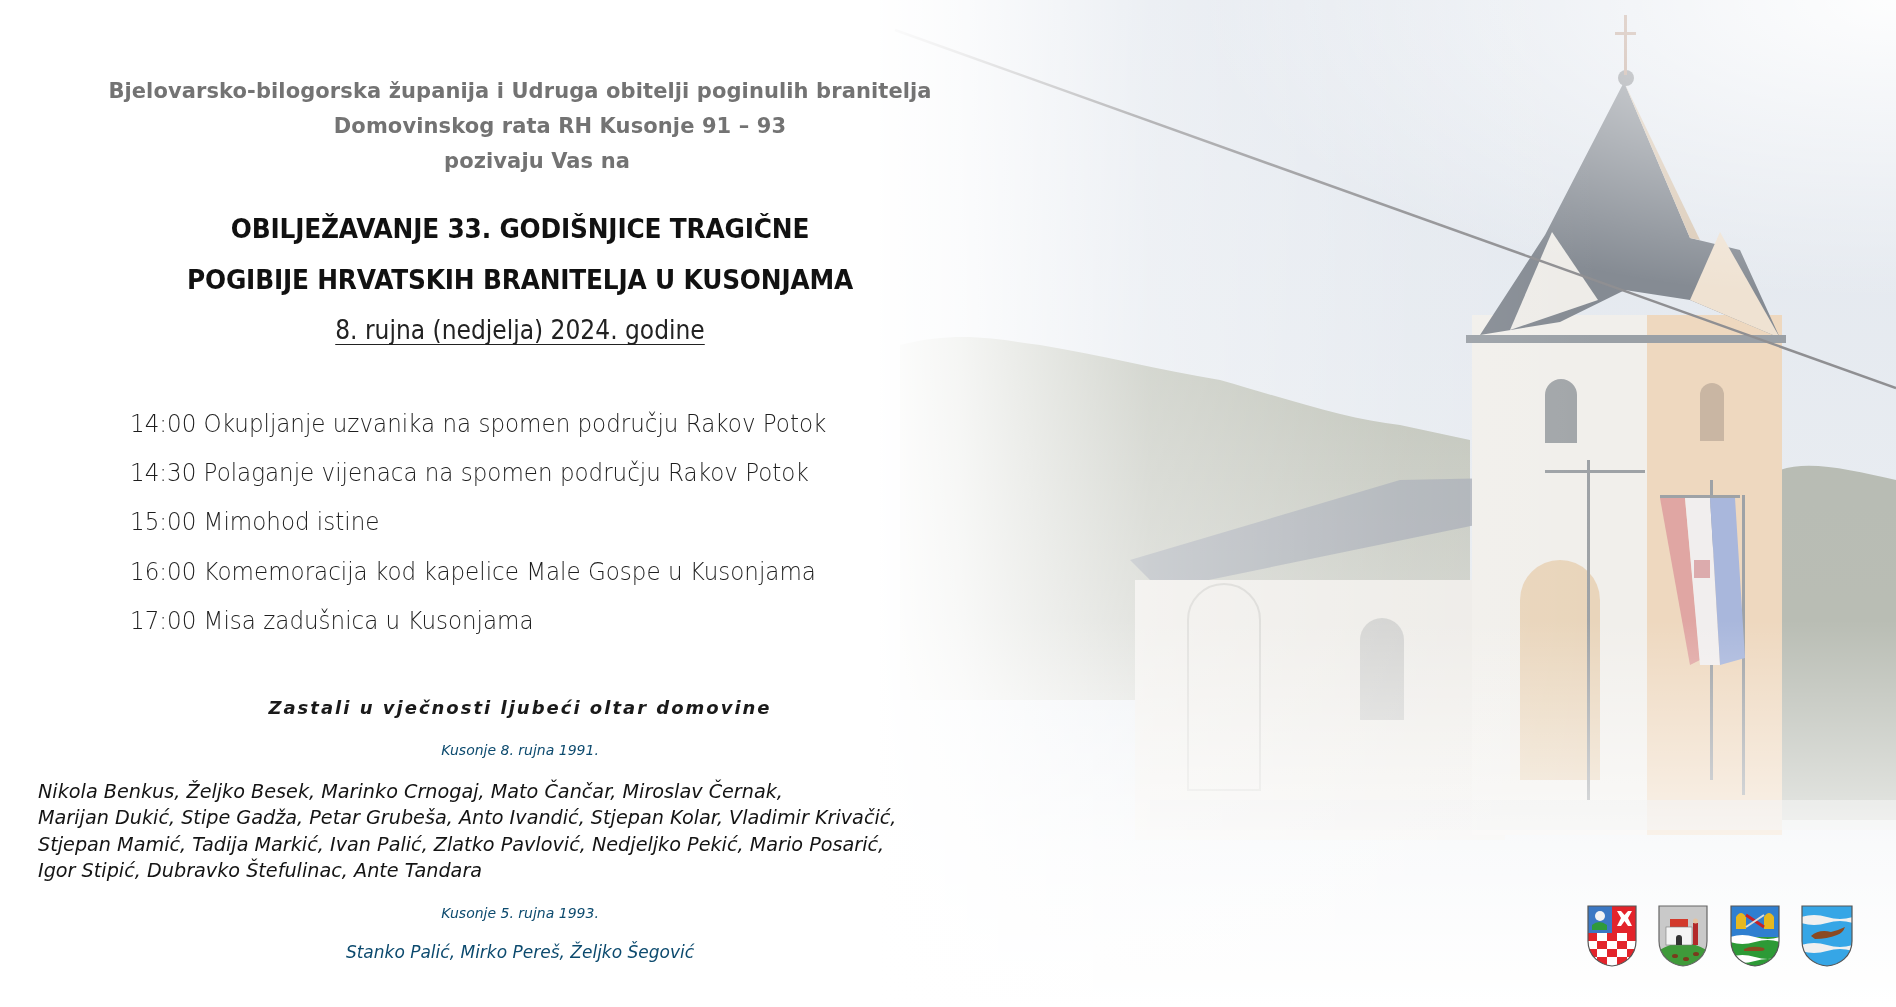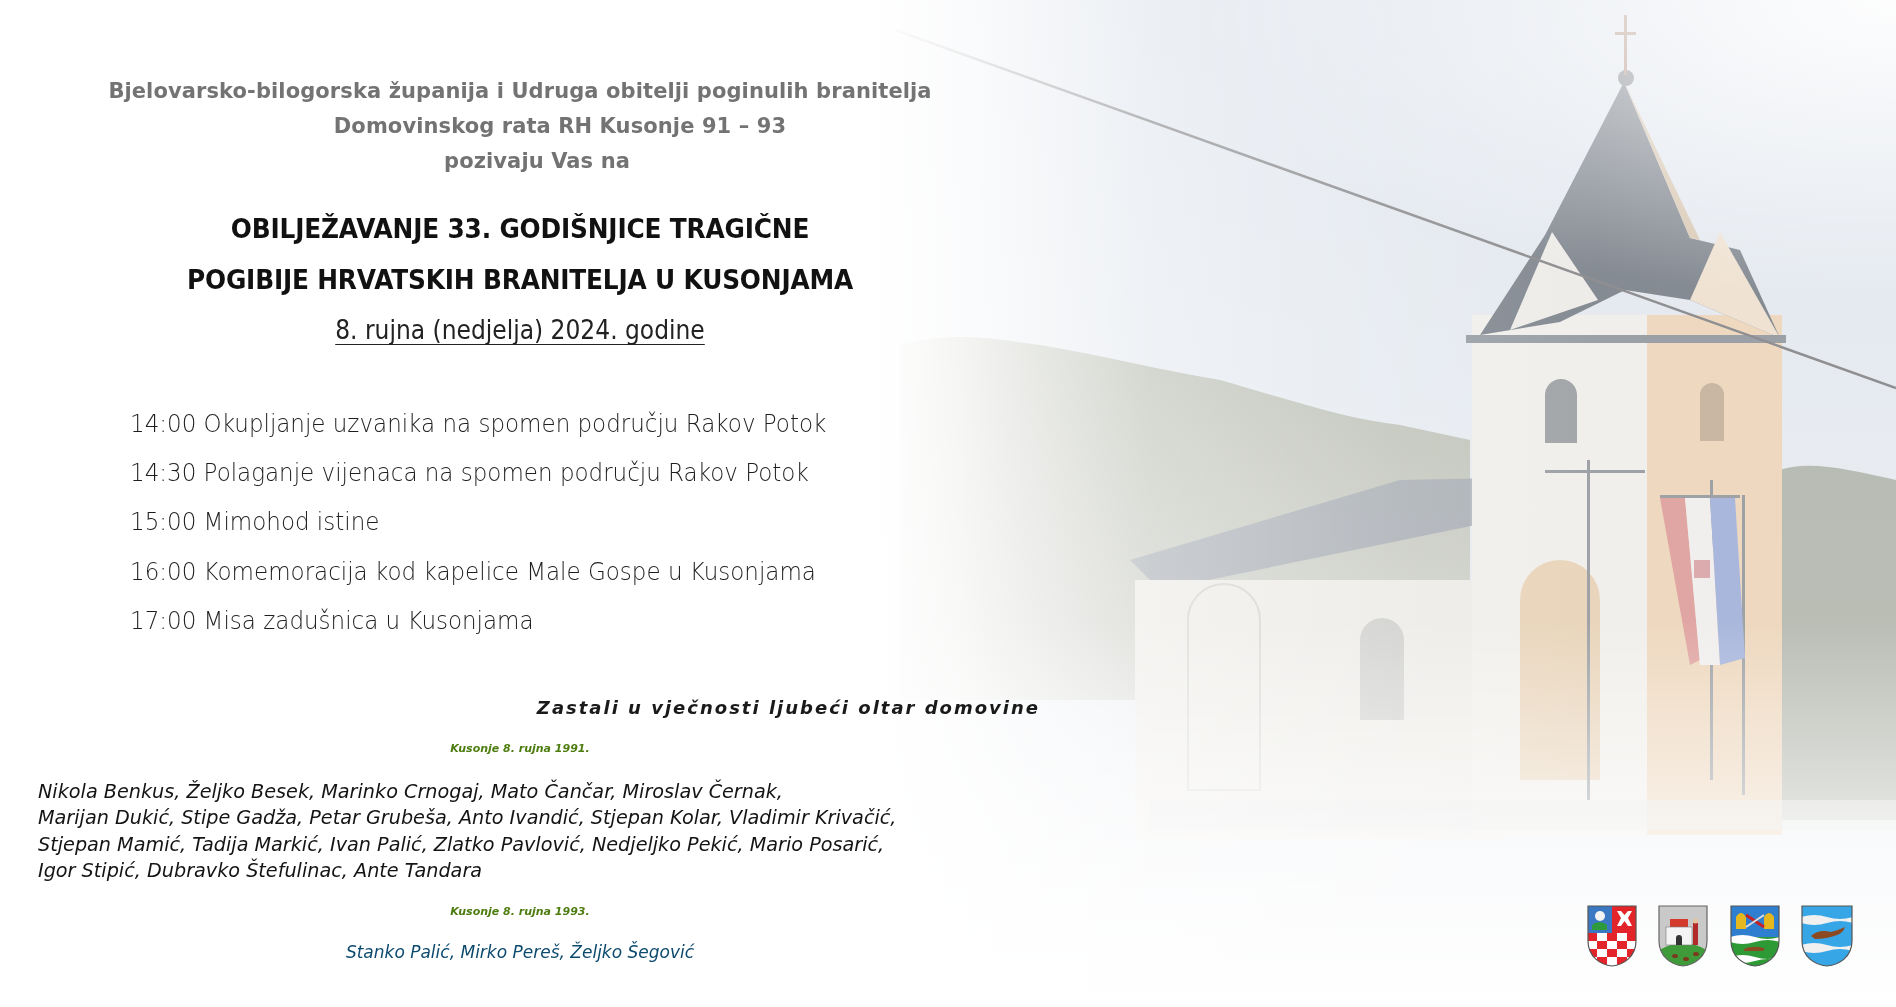--- a/index.html
+++ b/index.html
@@ -43,25 +43,25 @@
       text-decoration:underline; text-underline-offset:5px; text-decoration-thickness:1px;
       transform:scaleX(0.9); transform-origin:center;
     }
     .sched {
       left:130px; font-family:"DejaVu Sans", sans-serif;
       font-size:25px; color:#1e1e1e; font-weight:300;
       transform:scaleX(0.92); transform-origin:left;
     }
     .motto {
       font-family:"DejaVu Sans", sans-serif; font-style:italic; font-weight:bold;
-      font-size:18px; letter-spacing:2px; color:#1a1a1a;text-align:right;
+      font-size:18px; letter-spacing:2px; color:#1a1a1a;
     }
     .small-date {
       font-family:"DejaVu Sans", sans-serif; font-style:italic;
-      font-size:11px; color:#4d7c0f;font-weight:bold;
+      font-size:14px; color:#0c4a6e;
     }
     .names {
       left:38px; font-family:"DejaVu Sans", sans-serif; font-style:italic;
       font-size:19.5px; color:#141414; line-height:26.3px;
       transform:scaleX(0.985); transform-origin:left;
     }
     .names div { white-space:nowrap; }
     .names2 {
       font-family:"DejaVu Sans", sans-serif; font-style:italic;
       font-size:17px; color:#0c4a6e;
@@ -171,21 +171,21 @@
 <div class="txt center-col motto" style="top:697px;">Zastali u vječnosti ljubeći oltar domovine</div>
 <div class="txt center-col small-date" style="top:742px;">Kusonje 8. rujna 1991.</div>
 
 <div class="txt names" style="top:779px;">
   <div>Nikola Benkus, Željko Besek, Marinko Crnogaj, Mato Čančar, Miroslav Černak,</div>
   <div>Marijan Dukić, Stipe Gadža, Petar Grubeša, Anto Ivandić, Stjepan Kolar, Vladimir Krivačić,</div>
   <div>Stjepan Mamić, Tadija Markić, Ivan Palić, Zlatko Pavlović, Nedjeljko Pekić, Mario Posarić,</div>
   <div>Igor Stipić, Dubravko Štefulinac, Ante Tandara</div>
 </div>
 
-<div class="txt center-col small-date" style="top:905px;">Kusonje 8. rujna 1993.</div>
+<div class="txt center-col small-date" style="top:905px;">Kusonje 5. rujna 1993.</div>
 <div class="txt center-col names2" style="top:942px;">Stanko Palić, Mirko Pereš, Željko Šegović</div>
 
 <div class="coa" style="left:1587px;">
   <svg width="50" height="62" viewBox="0 0 50 62">
     <defs>
         <clipPath id="sh1">
           <path d="M1 1 H49 V36 C49 52 36 60 25 61 C14 60 1 52 1 36 Z"></path>
         </clipPath>
       </defs>
     <g clip-path="url(#sh1)">

